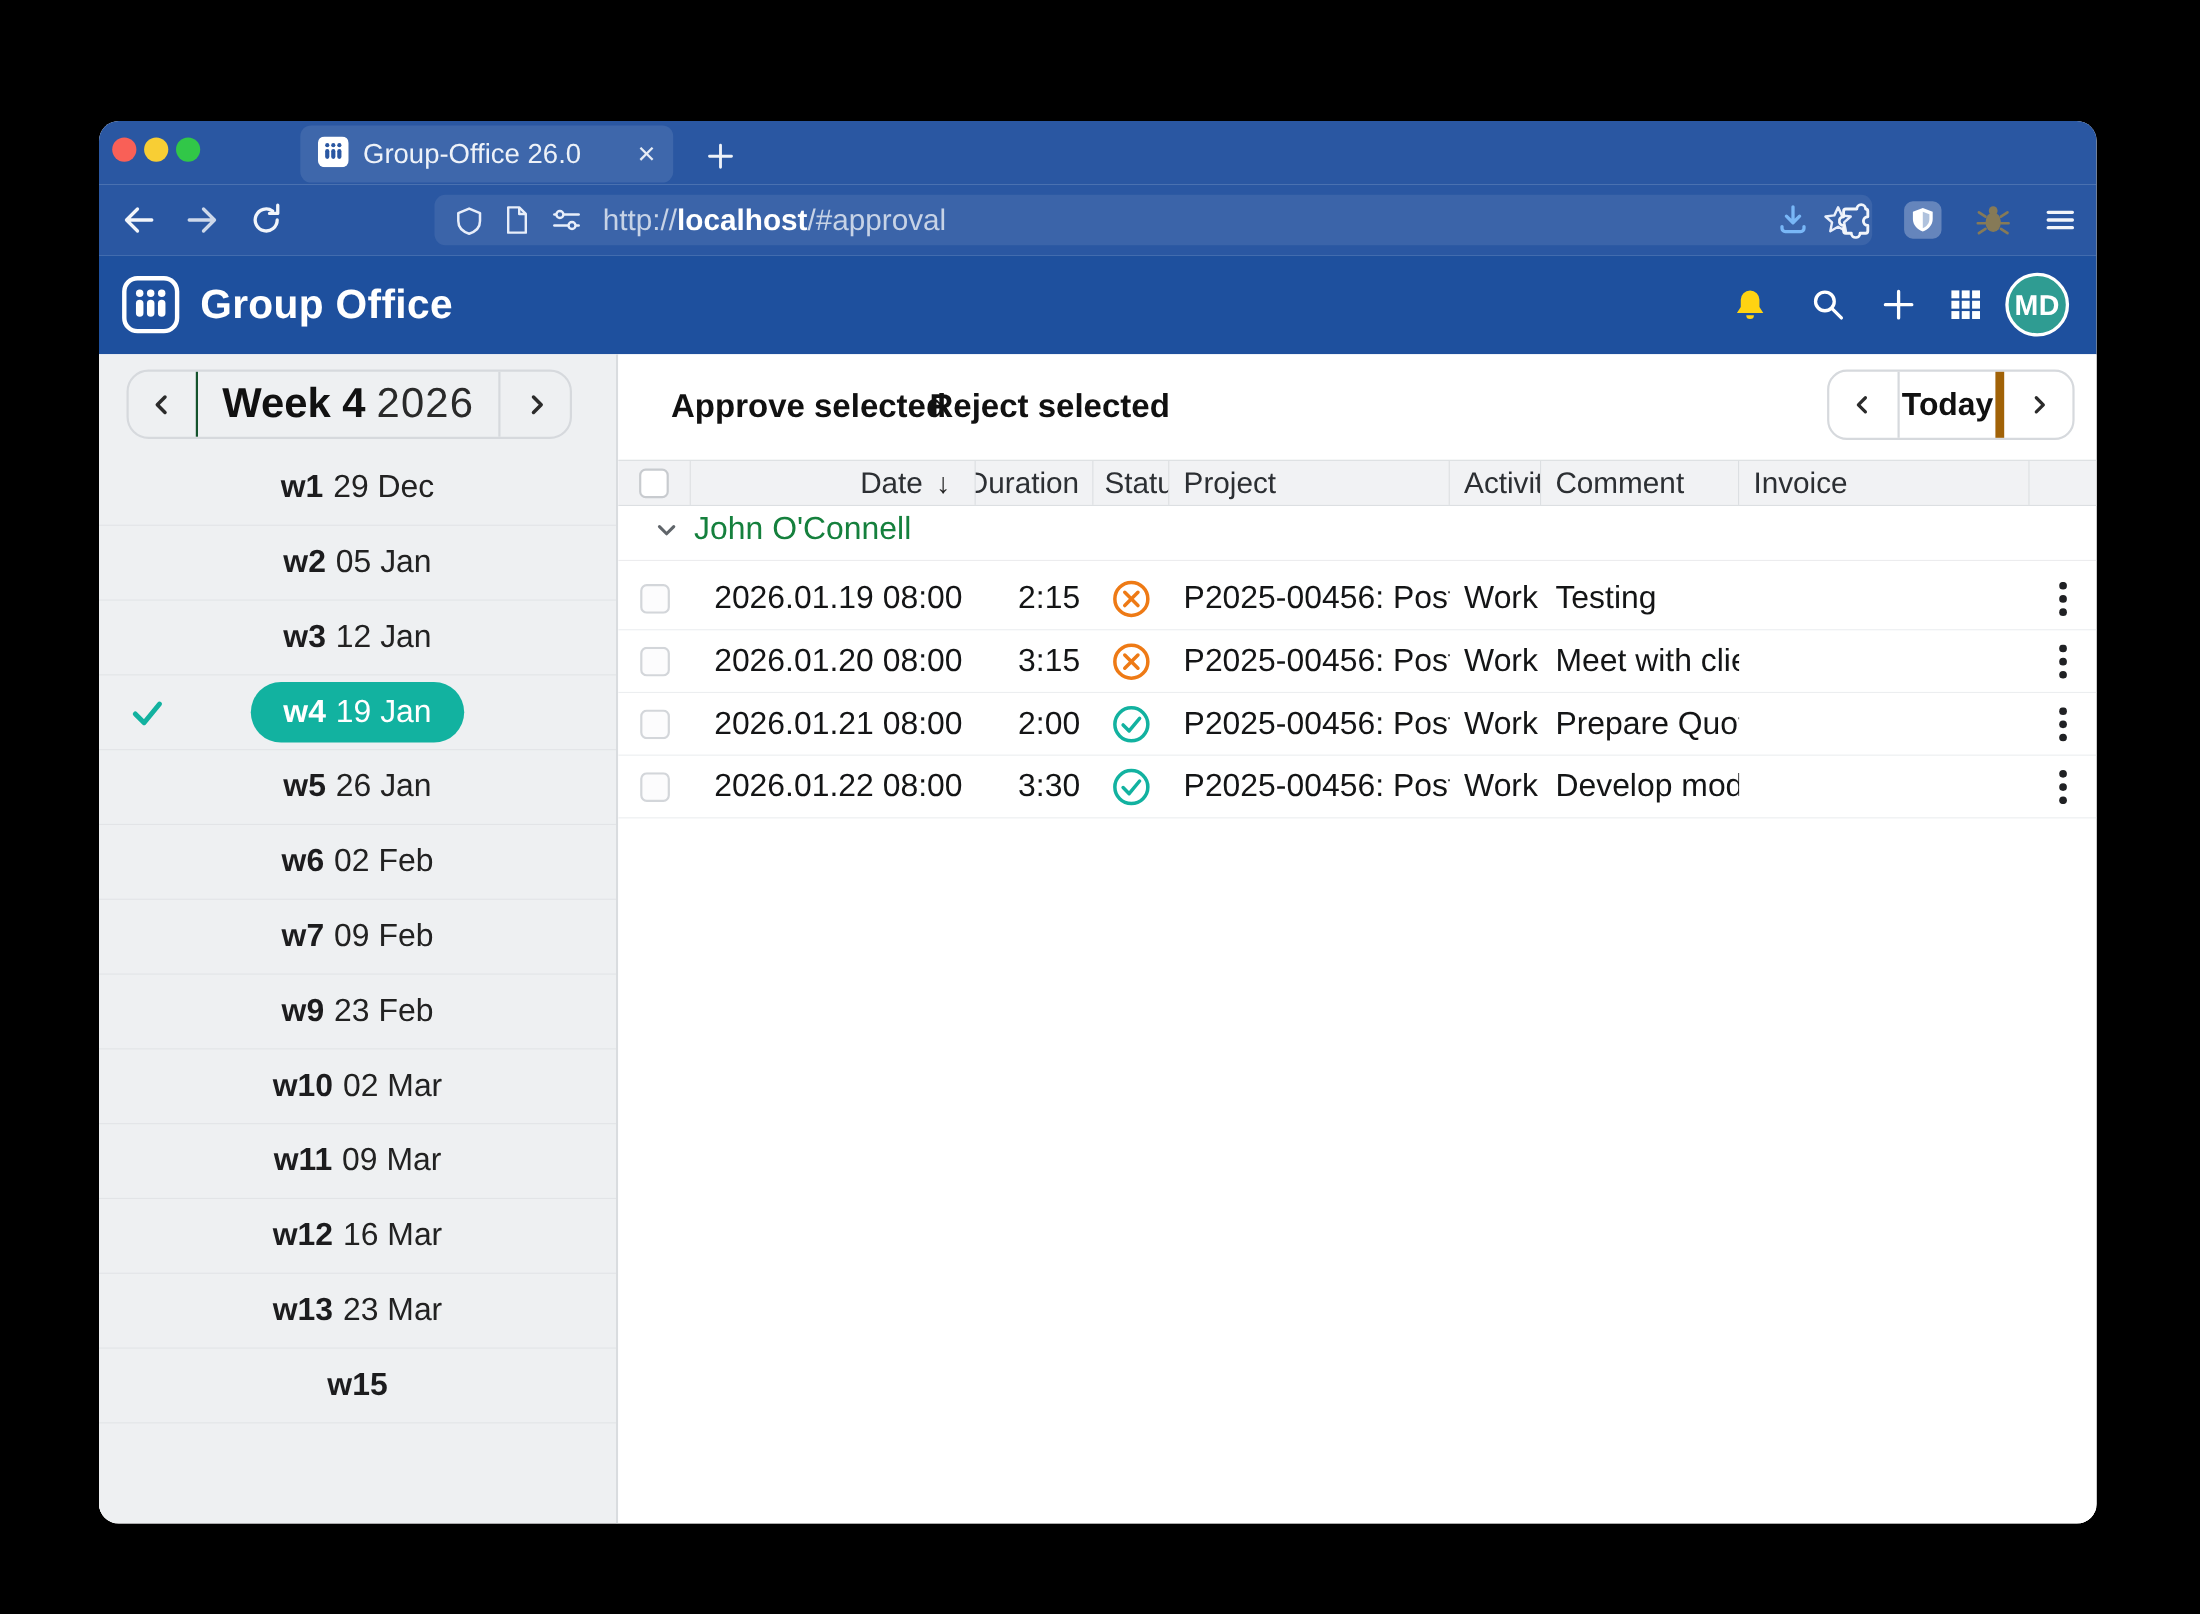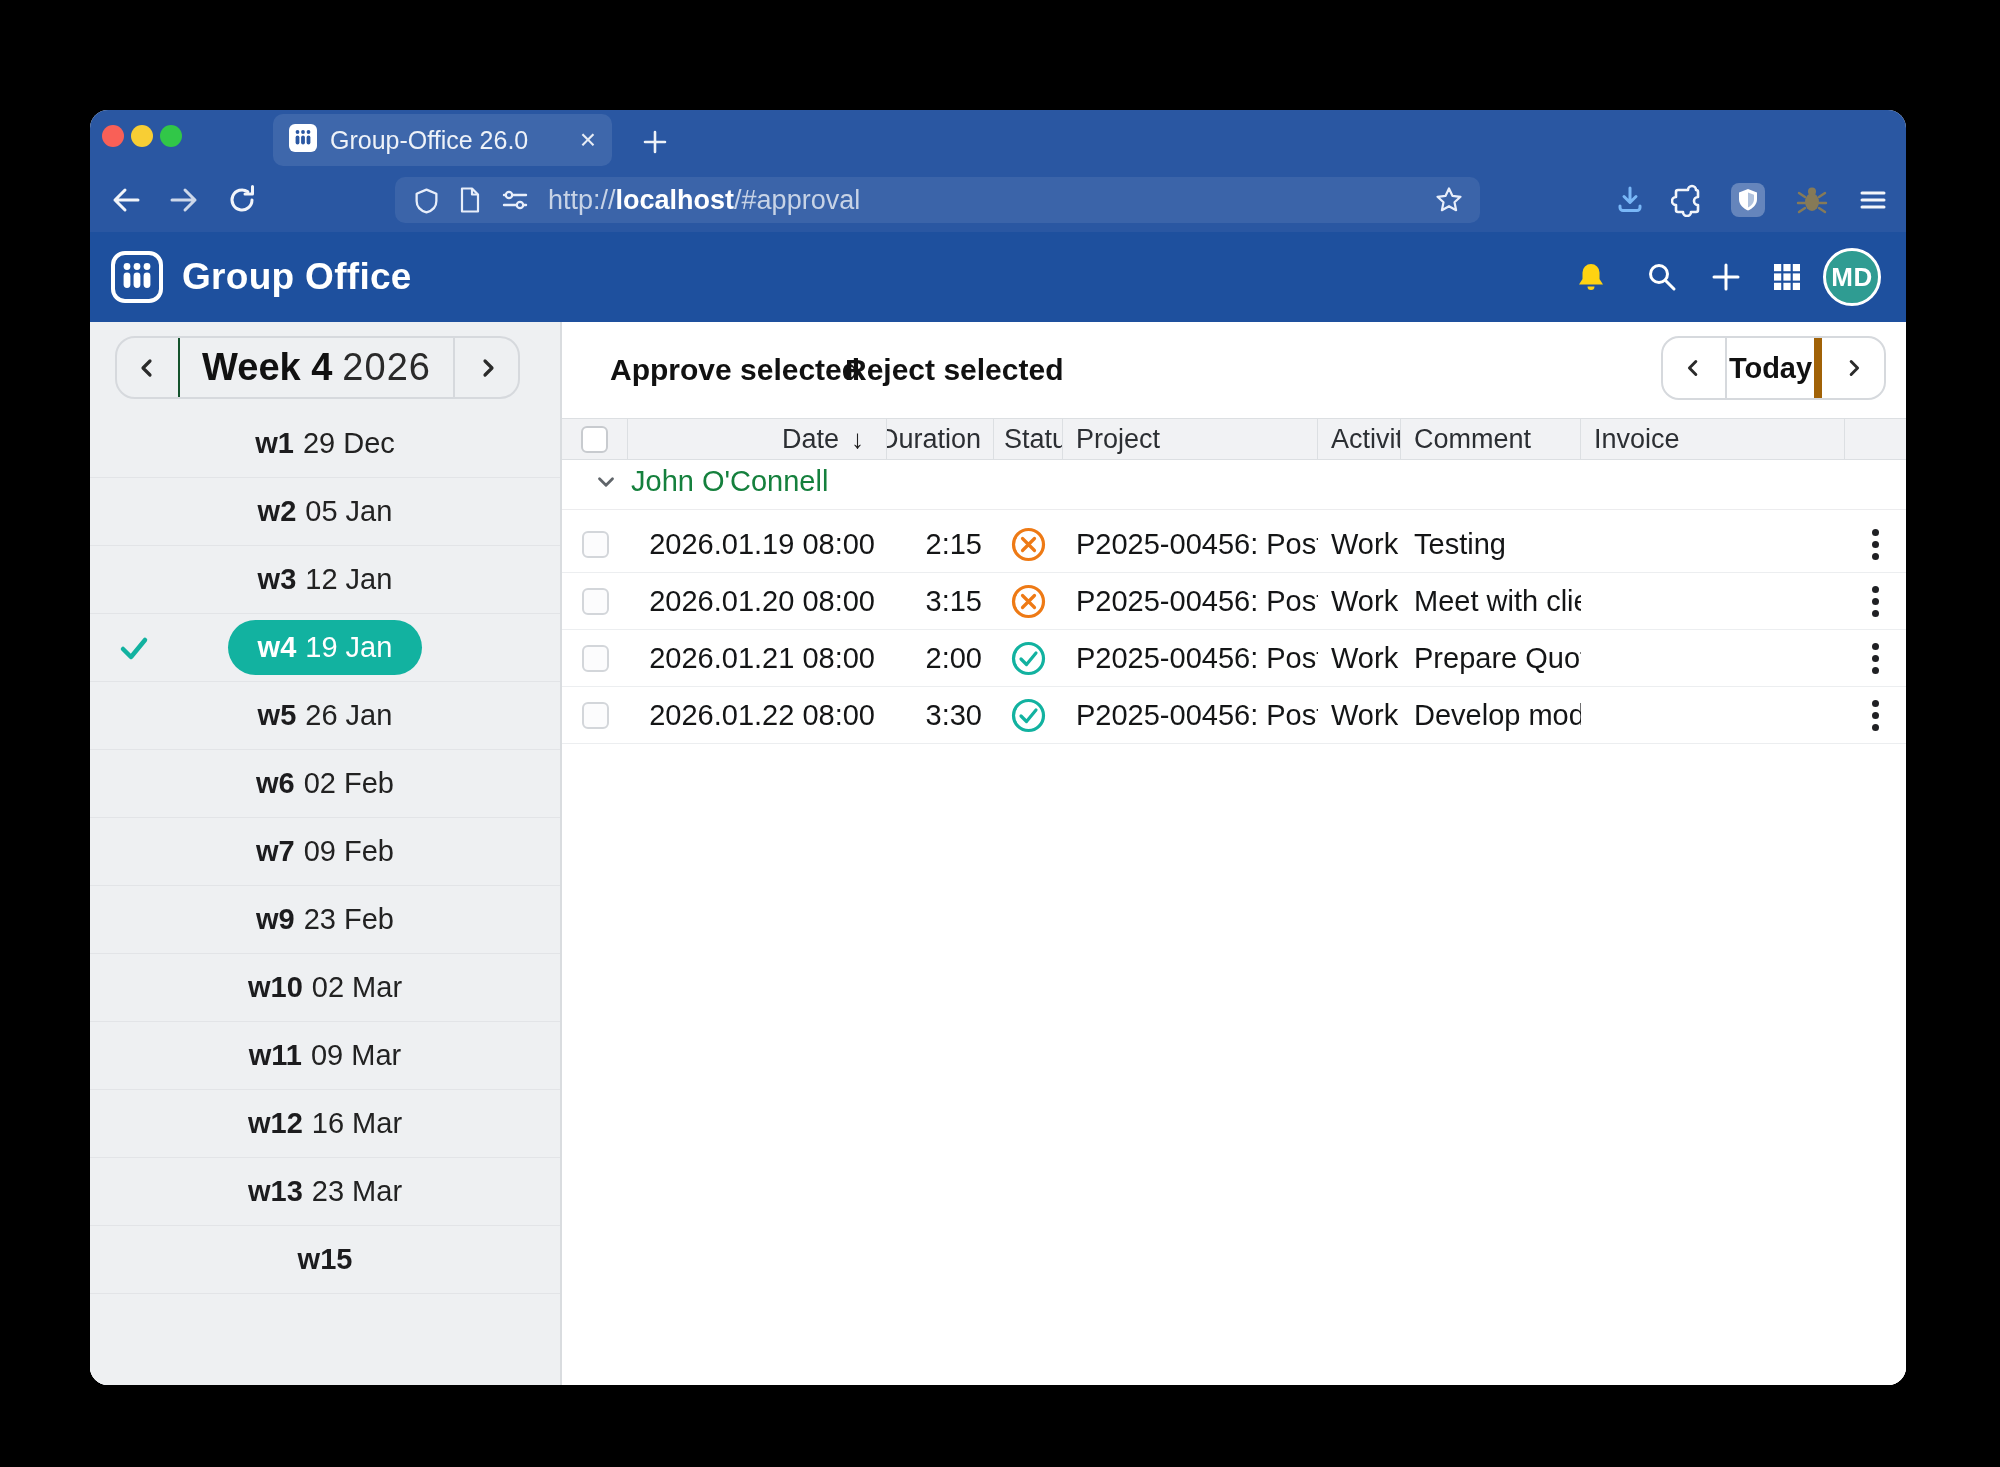--- a/index.html
+++ b/index.html
@@ -12,21 +12,21 @@
   .traffic{position:absolute;left:12px;top:15px;display:flex;gap:7px;}
   .tl{width:22px;height:22px;border-radius:50%;}
   .tl.red{background:#f96057}.tl.yellow{background:#f8ce34}.tl.green{background:#31c748}
   .tab{position:absolute;left:183px;top:4px;width:339px;height:52px;background:#40699f;
        border-radius:10px;display:flex;align-items:center;padding:0 16px;background:#3e67ab;}
   .tab-title{color:#eef2f8;font-size:25px;margin-left:13px;white-space:nowrap;flex:1;}
   .tab-close{color:#e8edf5;font-size:28px;line-height:28px;cursor:default;}
   .newtab{position:absolute;left:545px;top:12px;width:40px;height:40px;display:flex;align-items:center;justify-content:center;}
   .chrome-nav{position:relative;height:64px;background:#2a57a2;flex:none;}
   .navbtn{position:absolute;top:10px;width:44px;height:44px;display:flex;align-items:center;justify-content:center;}
-  .urlbar{position:absolute;left:305px;top:9px;width:1085px;height:46px;background:#3b64a9;
+  .urlbar{position:absolute;left:305px;top:9px;width:1307px;height:46px;background:#3b64a9;
           border-radius:10px;display:flex;align-items:center;padding:0 16px 0 18px;}
   .urlbar .uico{margin-right:18px;display:flex;align-items:center;}
   .url-text{font-size:27px;color:#c7d3e6;white-space:nowrap;}
   .url-strong{color:#ffffff;font-weight:700;}
   .star{margin-left:auto;display:flex;align-items:center;}
   .rico{position:absolute;top:10px;width:44px;height:44px;display:flex;align-items:center;justify-content:center;}
   
   .app-header{position:relative;height:90px;background:#1e509e;flex:none;}
   .go-logo{position:absolute;left:20px;top:18px;}
   .app-title{position:absolute;left:92px;top:0;height:90px;line-height:90px;color:#fff;

